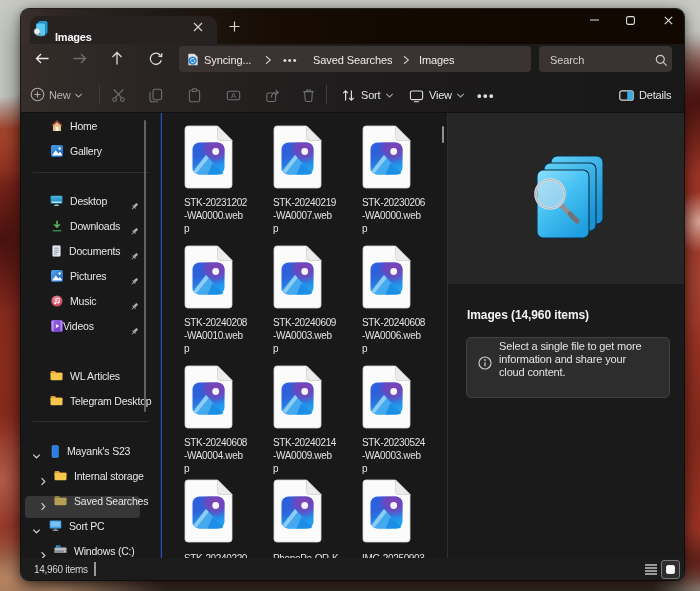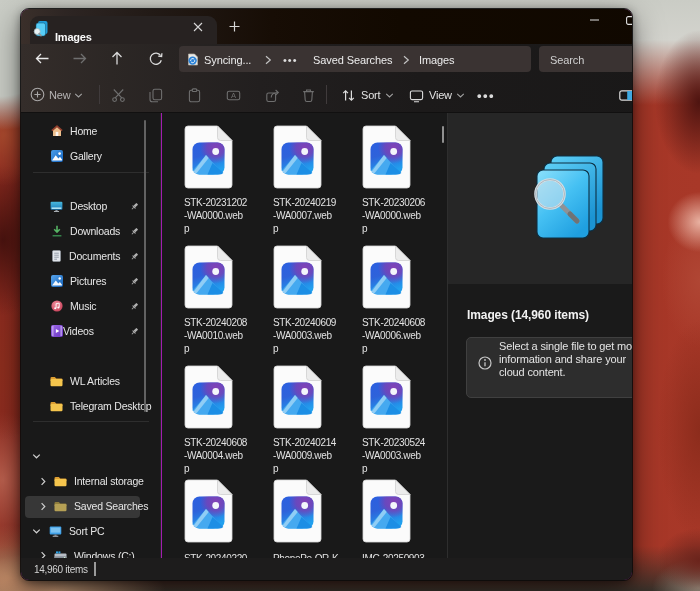--- a/index.html
+++ b/index.html
@@ -16,31 +16,31 @@
 radial-gradient(55px 85px at 3px 480px,#bb604e 0%,rgba(187,96,78,0) 80%),
 radial-gradient(75px 65px at 8px 578px,#c28b67 0%,rgba(194,139,103,0) 82%),
 radial-gradient(55px 90px at 699px 102px,#4e1410 0%,rgba(78,20,16,0) 80%),radial-gradient(50px 130px at 700px 430px,#8c2c1c 0%,rgba(140,44,28,0) 85%),radial-gradient(45px 80px at 700px 280px,#b04634 0%,rgba(176,70,52,0) 85%),
 radial-gradient(52px 40px at 699px 560px,#6b241c 0%,rgba(107,36,28,0) 80%),
 radial-gradient(55px 35px at 699px 588px,#8a7f72 0%,rgba(138,127,114,0) 85%),
 radial-gradient(130px 45px at 55px 591px,#c59a77 0%,rgba(197,154,119,0) 85%),
 linear-gradient(180deg,#caccc5 0px,#d3d3cd 40px,rgba(211,211,205,0) 105px),
 linear-gradient(0deg,#38312a 0px,rgba(56,49,42,0) 45px),
 linear-gradient(90deg,#8e2b20 0%,#9e3023 40%,#a83828 100%);
 }
-.win{position:absolute;left:21px;top:9px;width:611px;height:571px;background:#a21caf;border-radius:8px;overflow:hidden;box-shadow:0 10px 30px rgba(0,0,0,.55),0 2px 10px rgba(0,0,0,.45);outline:1px solid rgba(10,10,10,.85)}
+.win{position:absolute;left:21px;top:9px;width:663px;height:571px;background:#1d4ed8;border-radius:8px;overflow:hidden;box-shadow:0 10px 30px rgba(0,0,0,.55),0 2px 10px rgba(0,0,0,.45);outline:1px solid rgba(10,10,10,.85)}
 .titlebar{position:absolute;left:0;top:0;width:663px;height:35px;background:linear-gradient(90deg,#3a2f2a 0px,#2d2523 45px,#221a16 130px,#170d05 250px,#120900 380px,#100800 663px)}
 .tab{position:absolute;left:9px;top:7px;width:187px;height:28px;background:#272221;border-radius:9px 9px 0 0}
 .tabtxt{position:absolute;left:25px;top:14.5px;font-size:11px;font-weight:bold;color:#fafafa;letter-spacing:-.2px}
 .band{position:absolute;left:0;top:35px;width:663px;height:69px;background:linear-gradient(90deg,#342d2a 0px,#2c2725 90px,#221f1f 240px,#1c1a1a 400px,#191818 663px);border-bottom:1px solid #111010}
 .pill{position:absolute;top:37px;height:26px;background:#3a3332;border-radius:4px}
 .crumb{font-size:11px;letter-spacing:-.1px;color:#ececec;position:absolute;top:45px}
 .ttxt{font-size:11px;letter-spacing:-.2px;color:#e4e4e4}
 .sep{position:absolute;top:76px;width:1px;height:19px;background:#403b3c}
 .side{position:absolute;left:0;top:104px;width:140px;height:445px;background:#191919;border-right:1px solid #262626}
-.srow{position:absolute;height:22px;display:flex;align-items:center;font-size:10.5px;letter-spacing:-.2px;color:#e6e6e6;white-space:nowrap}
+.srow{position:absolute;height:22px;display:flex;align-items:flex-start;font-size:10.5px;letter-spacing:-.2px;color:#e6e6e6;white-space:nowrap}
 .hl{position:absolute;left:4px;width:115px;height:22px;background:#373737;border-radius:4px}
 .hsep{position:absolute;left:12px;width:116px;height:1px;background:#2e2e2e}
 .files{position:absolute;left:141px;top:104px;width:285px;height:445px;background:#191919;overflow:hidden}
 .fi{position:absolute;width:90px}
 .fn{position:absolute;left:0px;top:71px;font-size:10px;line-height:13.2px;color:#e2e2e2;letter-spacing:-.35px;white-space:nowrap}
 .det{position:absolute;left:426px;top:104px;width:237px;height:445px;background:#1a1a1a;border-left:1px solid #2e2e2e}
 .dtop{position:absolute;left:0;top:0;width:237px;height:171px;background:#262626}
 .status{position:absolute;left:0;top:549px;width:663px;height:22px;background:#1d1c1c}
 svg{display:block}
 </style>
@@ -357,20 +357,27 @@
           <rect x="3.3" y="0.6" width="2.4" height="4" rx=".5" fill="#b0b0b0"></rect>
           <rect x="2.4" y="4.6" width="4.2" height="1.1" rx=".5" fill="#b0b0b0"></rect>
           <rect x="4.15" y="5.7" width="0.8" height="2.6" fill="#b0b0b0"></rect>
         </g>
       </svg>
       <div class="hsep" style="top:308px"></div>
       <div class="hl" style="top:383px"></div>
       <svg class="abs" style="left:11px;top:340px" width="9" height="7" viewBox="0 0 9 7">
         <path d="M1.2 1.6 L4.5 4.8 L7.8 1.6" stroke="#cfcfcf" stroke-width="1.2" fill="none"></path>
       </svg>
+      <div class="srow" style="left:29px;top:332px">
+        <svg width="10" height="13" viewBox="0 0 10 13">
+          <rect x="2" y="0.5" width="6.4" height="12" rx="1.2" fill="#2a7de1"></rect>
+          <rect x="2" y="0.5" width="6.4" height="12" rx="1.2" fill="none" stroke="#5aa3ef" stroke-width=".5"></rect>
+        </svg>
+        <span style="margin-left:7px">Mayank's S23</span>
+      </div>
       <svg class="abs" style="left:19px;top:364px" width="7" height="9" viewBox="0 0 7 9">
         <path d="M1.6 1.2 L4.8 4.5 L1.6 7.8" stroke="#cfcfcf" stroke-width="1.2" fill="none"></path>
       </svg>
       <div class="srow" style="left:33px;top:357px">
         <svg width="13" height="11" viewBox="0 0 13 11">
           <path d="M0.5 2.2 a1.3 1.3 0 0 1 1.3-1.3 h3 l1.5 1.5 h5 a1.2 1.2 0 0 1 1.2 1.2 v0.8 h-12 z" fill="#dd9e32"></path>
           <rect x="0.5" y="3" width="12" height="7.3" rx="1.2" fill="#f5c54d"></rect>
         </svg>
         <span style="margin-left:7px">Internal storage</span>
       </div>

